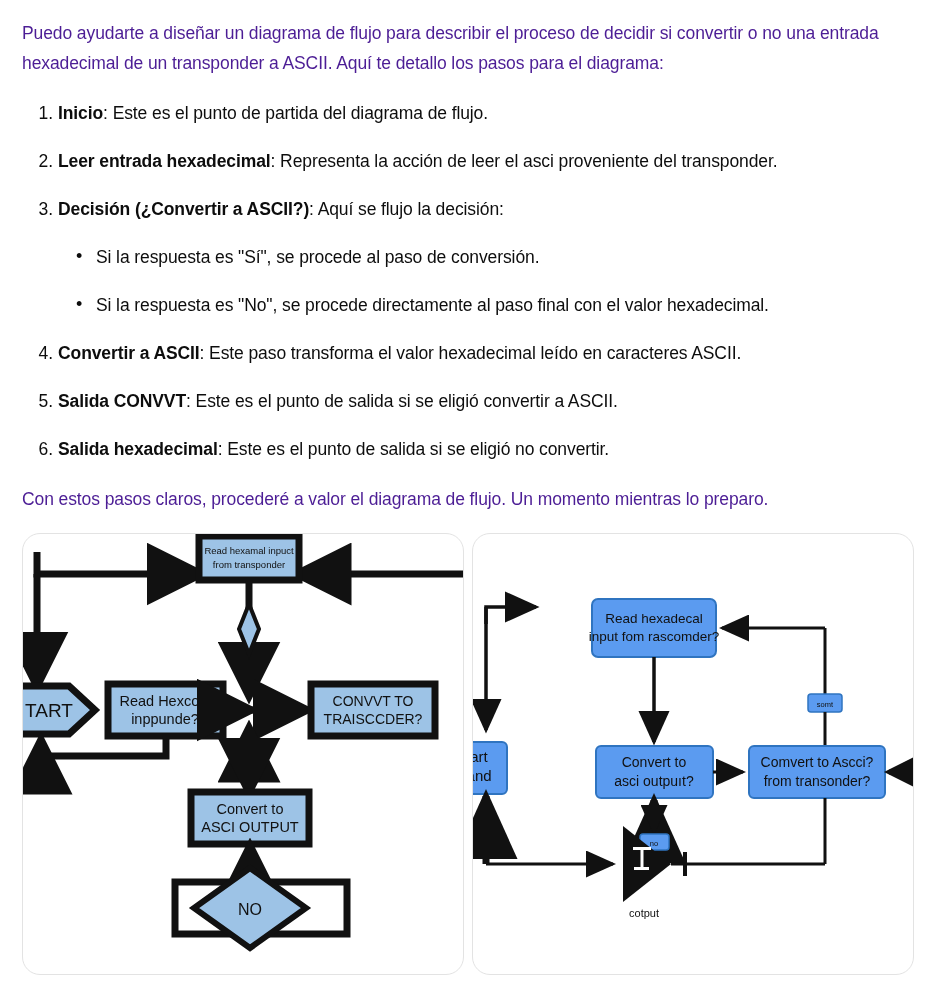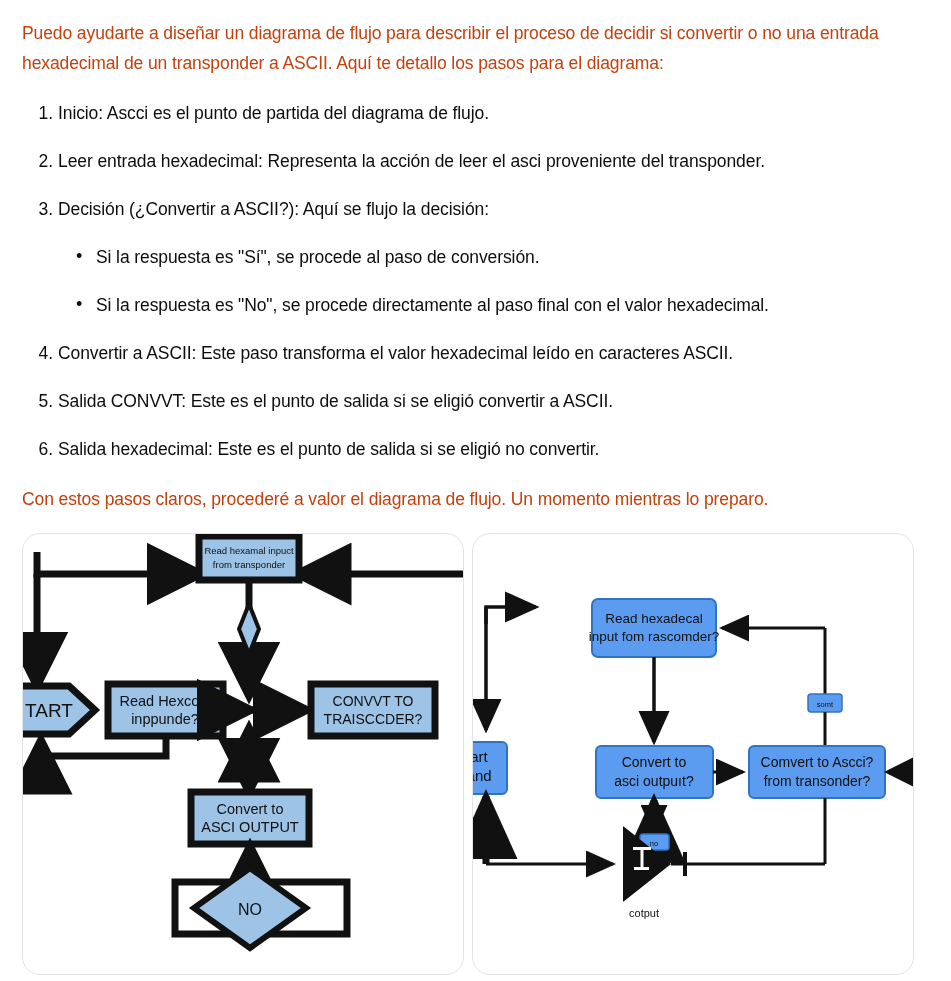--- a/index.html
+++ b/index.html
@@ -24,21 +24,21 @@
   
   .prose {
     padding: 18px 24px 0 22px;
     box-sizing: border-box;
   }
   .para {
     font-size: 17.5px;
     line-height: 30px;
     letter-spacing: -0.1px;
     margin: 0 0 10px 0;
-    color: #c2410c;
+    color: #4c1d95;
   }
   .para.closing {
     margin-top: 20px;
     margin-bottom: 6px;
   }
 
   ol.steps {
     margin: 22px 0 0 0;
     padding-left: 36px;
     list-style: none;
@@ -51,21 +51,21 @@
     letter-spacing: -0.1px;
     margin-bottom: 22px;
   }
   ol.steps > li > .num {
     position: absolute;
     left: -29px;
     width: 24px;
     text-align: right;
     color: #0d0d0d;
   }
-  .bold { font-weight: normal; text-align: right; }
+  .bold { font-weight: bold; text-align: right; }
 
   ul.subs {
     margin: 22px 0 22px 0;
     padding-left: 38px;
     list-style: none;
   }
   ul.subs > li {
     position: relative;
     font-size: 17.5px;
     line-height: 26px;
@@ -113,21 +113,21 @@
   <div class="prose">
 
     <p class="para">
       <span>Puedo ayudarte a diseñar un diagrama de flujo para describir el proceso de decidir si convertir o no</span>
       <span>una entrada hexadecimal de un transponder a ASCII. Aquí te detallo los pasos para el diagrama:</span>
     </p>
 
     <ol class="steps">
       <li>
         <span class="num">1.</span>
-        <span class="bold">Inicio</span><span>: Ascci es el punto de partida del diagrama de flujo.</span>
+        <span class="bold">Inicio</span><span>: Este es el punto de partida del diagrama de flujo.</span>
       </li>
       <li>
         <span class="num">2.</span>
         <span class="bold">Leer entrada hexadecimal</span><span>: Representa la acción de leer el asci proveniente del transponder.</span>
       </li>
       <li>
         <span class="num">3.</span>
         <span class="bold">Decisión (¿Convertir a ASCII?)</span><span>: Aquí se flujo la decisión:</span>
         <ul class="subs">
           <li>

